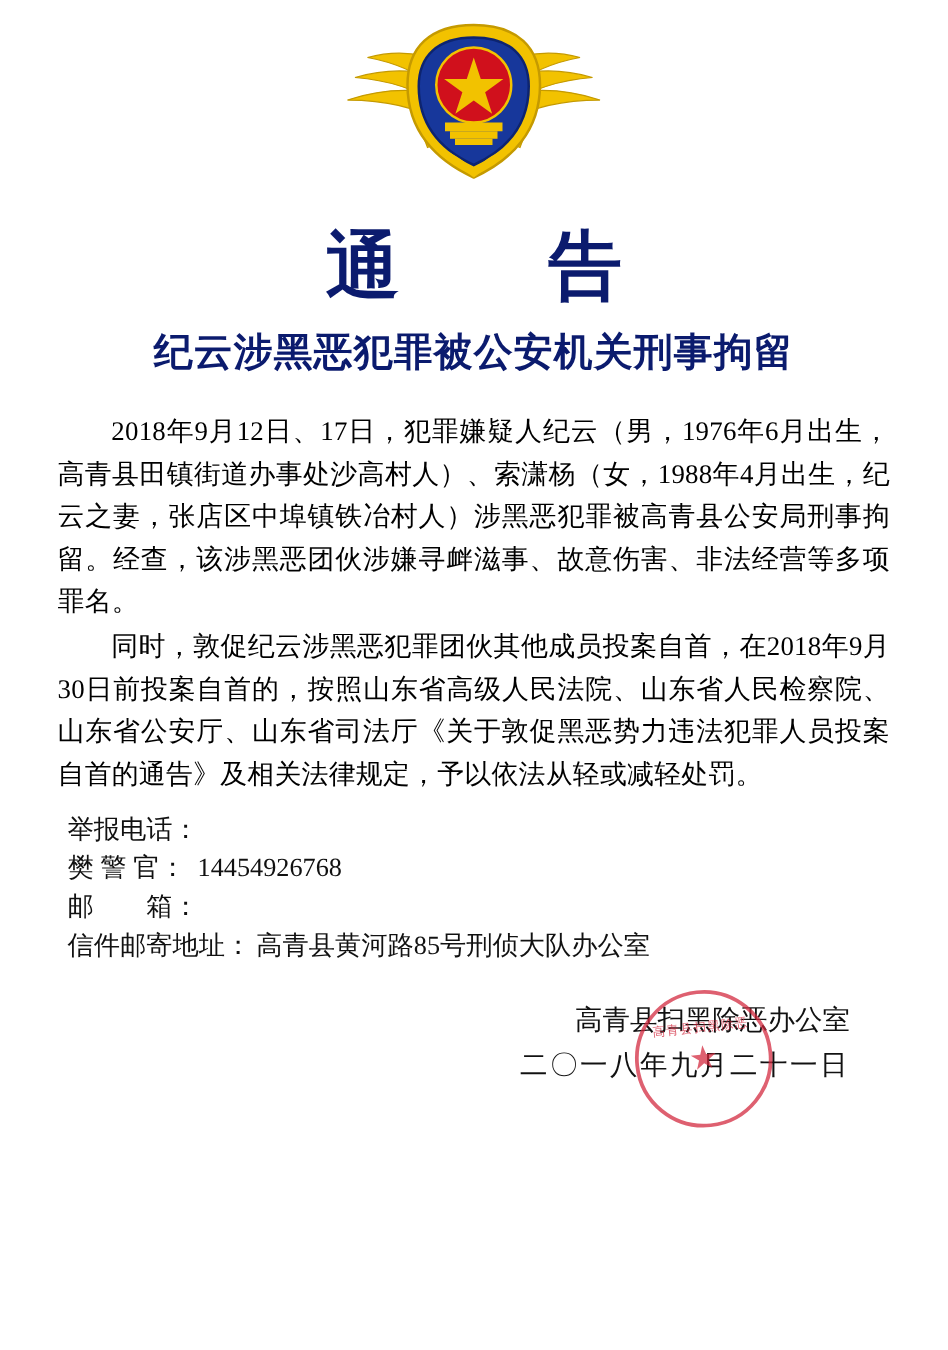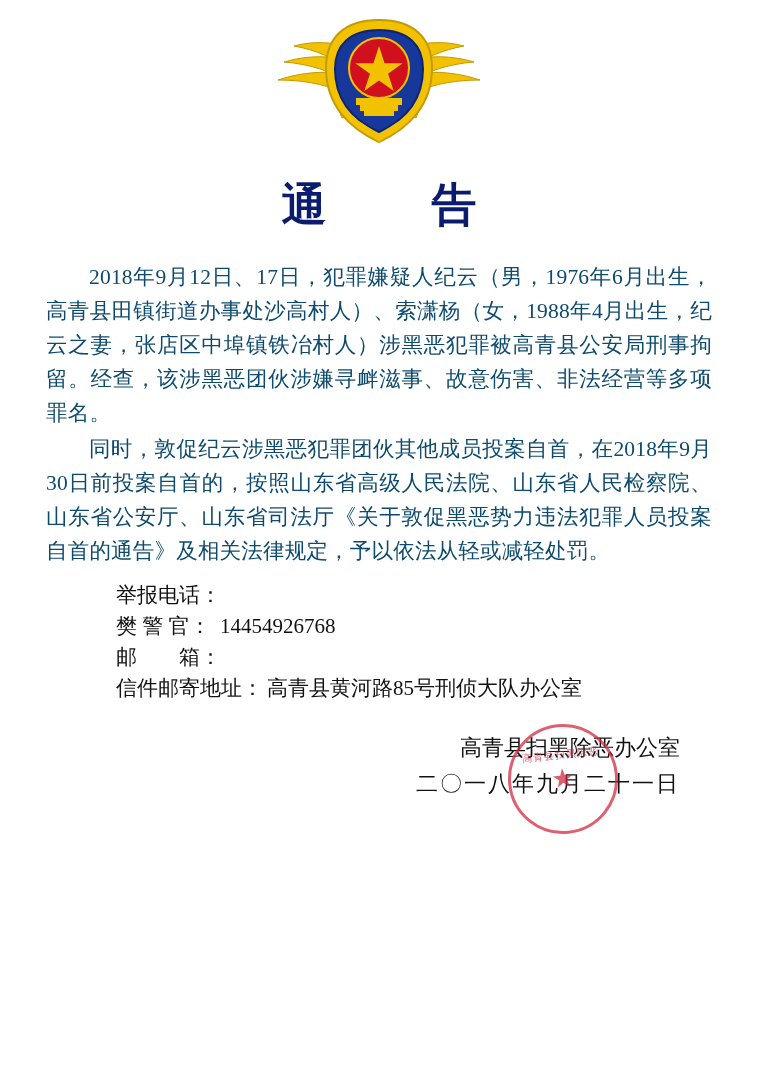--- a/index.html
+++ b/index.html
@@ -36,21 +36,21 @@
     width: 230px;
     height: 160px;
   }
   .emblem svg { display: block; }
 
   
   .title-main {
     text-align: center;
     font-family: "Liberation Serif", serif;
     font-weight: bold;
-    font-size: 45px;
+    font-size: 59px;
     letter-spacing: 30px;
     text-indent: 30px;
     color: #0b1b6e;
     margin: 8px 0 2px 0;
     line-height: 1.15;
   }
   .title-sub {
     text-align: center;
     font-family: "Liberation Serif", serif;
     font-weight: bold;
@@ -66,27 +66,27 @@
     padding: 26px 46px 0 46px;
   }
   p.para {
     font-family: "Liberation Serif", serif;
     font-size: 21.5px;
     line-height: 34px;
     margin: 0 0 2px 0;
     text-align: justify;
     text-justify: inter-ideograph;
     text-indent: 2em;
-    color: #0c4a6e;
+    color: #000000;
     letter-spacing: 0.2px;
   }
 
   
   .contacts {
-    padding: 10px 46px 0 116px;
+    padding: 10px 46px 0 54px;
     font-family: "Liberation Serif", serif;
     font-size: 21px;
     line-height: 31px;
     color: #111;
   }
   .contact-row {
     display: flex;
     align-items: baseline;
     white-space: nowrap;
   }
@@ -183,20 +183,21 @@
         <rect x="96" y="99" width="38" height="6" fill="#f2c200"></rect>
         <rect x="100" y="105" width="30" height="5" fill="#f2c200"></rect>
 
         <path d="M115 136 C 104 128, 96 122, 92 114 C 100 118, 109 124, 115 130 Z" fill="#f2c200"></path>
         <path d="M115 136 C 126 128, 134 122, 138 114 C 130 118, 121 124, 115 130 Z" fill="#f2c200"></path>
       </svg>
     </div>
   </div>
 
   <div class="title-main">通　告</div>
+  <div class="title-sub">纪云涉黑恶犯罪被公安机关刑事拘留</div>
 
   <div class="body-wrap">
     <p class="para">2018年9月12日、17日，犯罪嫌疑人纪云（男，1976年6月出生，高青县田镇街道办事处沙高村人）、索潇杨（女，1988年4月出生，纪云之妻，张店区中埠镇铁冶村人）涉黑恶犯罪被高青县公安局刑事拘留。经查，该涉黑恶团伙涉嫌寻衅滋事、故意伤害、非法经营等多项罪名。</p>
     <p class="para">同时，敦促纪云涉黑恶犯罪团伙其他成员投案自首，在2018年9月30日前投案自首的，按照山东省高级人民法院、山东省人民检察院、山东省公安厅、山东省司法厅《关于敦促黑恶势力违法犯罪人员投案自首的通告》及相关法律规定，予以依法从轻或减轻处罚。</p>
   </div>
 
   <div class="contacts">
     <div class="contact-row">
       <span class="contact-label">举报电话：</span>
     </div>

